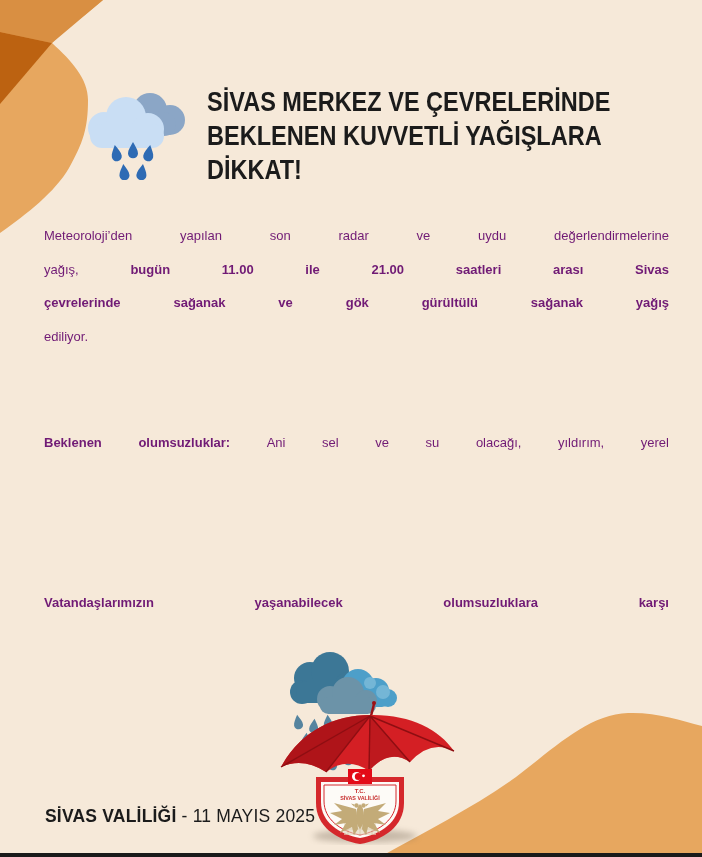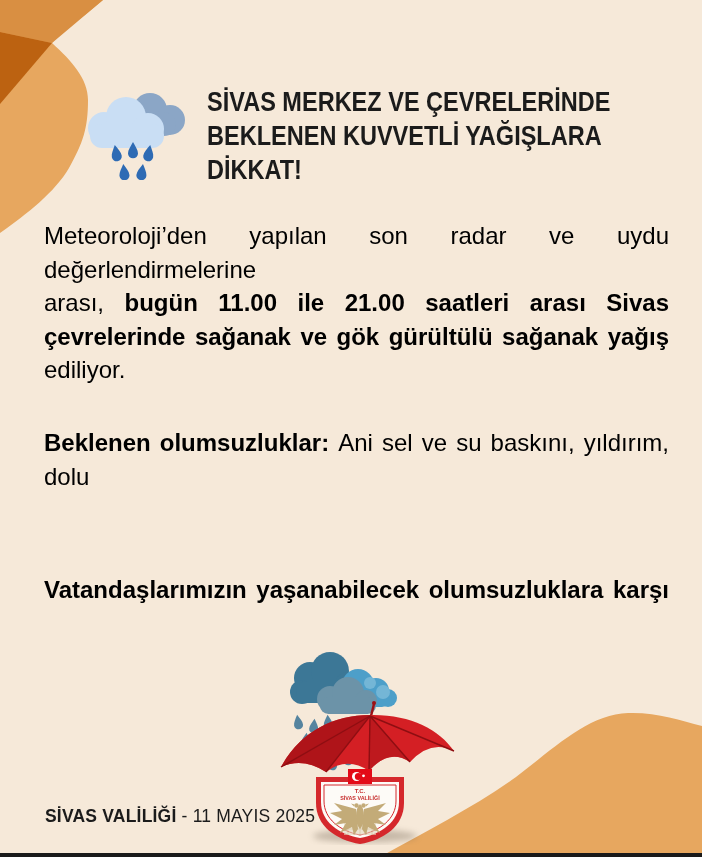--- a/index.html
+++ b/index.html
@@ -19,24 +19,24 @@
   
   .cloud-icon { left:78px; top:84px; z-index:2; }
   .title {
     left:207px; top:85px; width:530px; z-index:2;
     font-size:28px; font-weight:bold; line-height:34px; letter-spacing:0;
     color:#1b1b1b; transform:scaleX(0.84); transform-origin:left top;
   }
 
   
   .para { position:absolute; left:44px; width:625px; z-index:2;
-          font-size:24px; line-height:33.5px; color:#000000; }
+          font-size:13px; line-height:33.5px; color:#701a75; }
   .p1 { top:219px; }
   .p2 { top:426px; }
-  .p3 { top:573px; }
+  .p3 { top:586px; }
   .jline { text-align:justify; text-align-last:justify; }
   .jline.last { text-align-last:left; }
   .b { font-weight:bold; }
 
   
   .storm-illo { left:270px; top:645px; z-index:3; }
 
   
   .footer { left:45px; top:806px; z-index:4; font-size:17.5px; letter-spacing:0.2px; color:#1b1b1b;text-align:center; }
   .footer .issuer { font-weight:bold; }
@@ -79,26 +79,26 @@
   </svg>
 
   <div class="abs title">
     <div>SİVAS MERKEZ VE ÇEVRELERİNDE</div>
     <div>BEKLENEN KUVVETLİ YAĞIŞLARA</div>
     <div>DİKKAT!</div>
   </div>
 
   <div class="para p1">
       <div class="jline"><span>Meteoroloji’den yapılan son radar ve uydu değerlendirmelerine</span></div>
-      <div class="jline"><span>arası, </span><span class="b">bugün 11.00 ile 21.00 saatleri arası Sivas</span></div>
+      <div class="jline"><span>yağış, </span><span class="b">bugün 11.00 ile 21.00 saatleri arası Sivas</span></div>
       <div class="jline"><span class="b">çevrelerinde sağanak ve gök gürültülü sağanak yağış</span></div>
       <div class="jline last"><span>ediliyor.</span></div>
     </div>
   <div class="para p2">
-      <div class="jline"><span class="b">Beklenen olumsuzluklar: </span><span>Ani sel ve su baskını, yıldırım, dolu</span></div>
+      <div class="jline"><span class="b">Beklenen olumsuzluklar: </span><span>Ani sel ve su olacağı, yıldırım, yerel</span></div>
     </div>
   <div class="para p3">
       <div class="jline"><span class="b">Vatandaşlarımızın yaşanabilecek olumsuzluklara karşı</span></div>
     </div>
 
   <svg class="abs storm-illo" width="200" height="200" viewBox="0 0 200 200">
     <defs>
         <filter id="soft" x="-50%" y="-50%" width="200%" height="200%">
           <feGaussianBlur stdDeviation="3"></feGaussianBlur>
         </filter>

